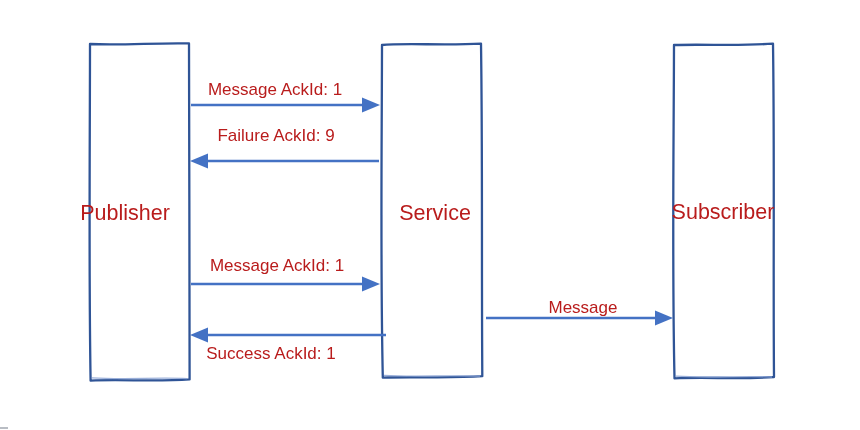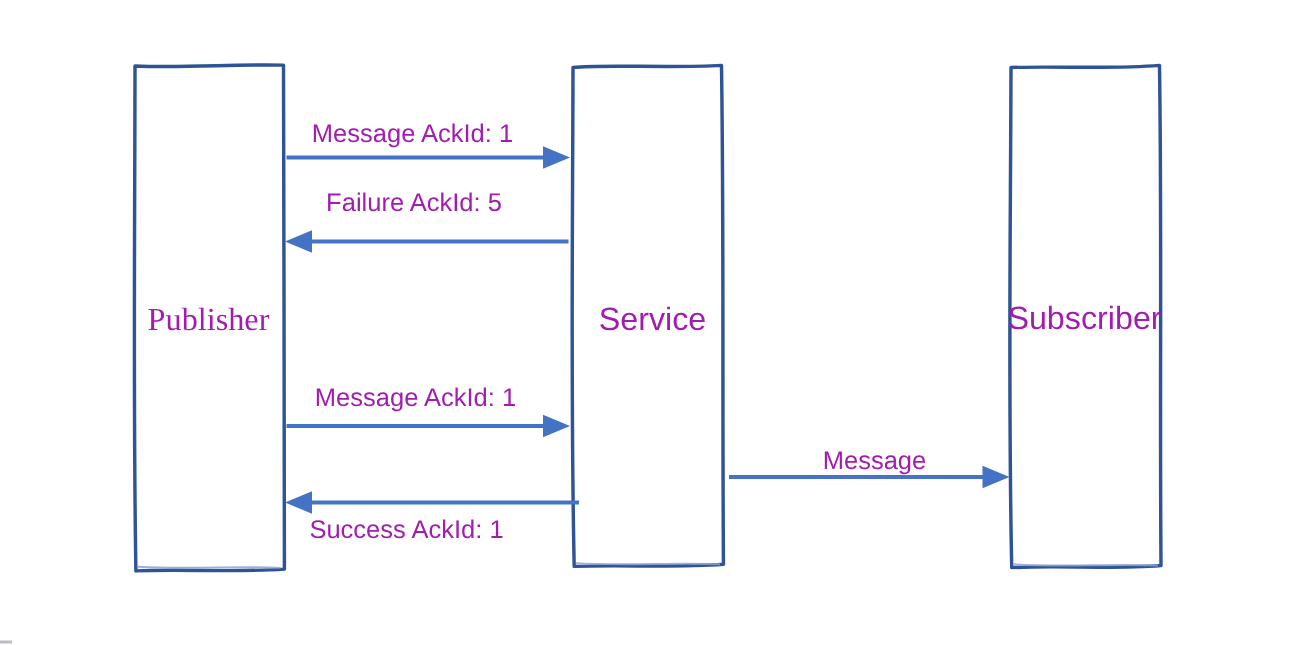--- a/index.html
+++ b/index.html
@@ -9,21 +9,21 @@
     height: 430px;
     background: #ffffff;
     overflow: hidden;
     font-family: "Liberation Sans", sans-serif;
   }
   .canvas svg { position: absolute; left: 0; top: 0; }
   .label {
     position: absolute;
     transform: translate(-50%, -50%);
     white-space: nowrap;
-    color: #a21caf;
+    color: #b91c1c;
     line-height: 1;
   }
   .actor-label { font-size: 21.5px; }
   .msg-label { font-size: 17px; }
   .artifact {
     position: absolute;
     left: 0; top: 427px;
     width: 8px; height: 2px;
     background: #b9bdc4;
   }
@@ -78,24 +78,24 @@
       <line x1="386" y1="335" x2="206" y2="335" stroke="#4472c4" stroke-width="2.6"></line>
       <polygon points="190,335 208,327.5 208,342.5" fill="#4472c4"></polygon>
     </g>
 
     <g>
       <line x1="486" y1="318" x2="657" y2="318" stroke="#4472c4" stroke-width="2.6"></line>
       <polygon points="673,318 655,310.5 655,325.5" fill="#4472c4"></polygon>
     </g>
   </svg>
 
-  <div class="label actor-label" style="left:139px; top:214px;font-family:Liberation Serif, serif;">Publisher</div>
+  <div class="label actor-label" style="left:125px; top:214px;">Publisher</div>
   <div class="label actor-label" style="left:723px; top:213px;">Subscriber</div>
   <div class="label actor-label" style="left:435px; top:214px;">Service</div>
 
   <div class="label msg-label" style="left:275px; top:89px;">Message AckId: 1</div>
-  <div class="label msg-label" style="left:276px; top:135px;">Failure AckId: 5</div>
+  <div class="label msg-label" style="left:276px; top:135px;">Failure AckId: 9</div>
   <div class="label msg-label" style="left:277px; top:265px;">Message AckId: 1</div>
   <div class="label msg-label" style="left:271px; top:317px;margin-top:36px;">Success AckId: 1</div>
   <div class="label msg-label" style="left:583px; top:307px;text-align:right;">Message</div>
 
   <div class="artifact"></div>
 </div>
 
 </body></html>

